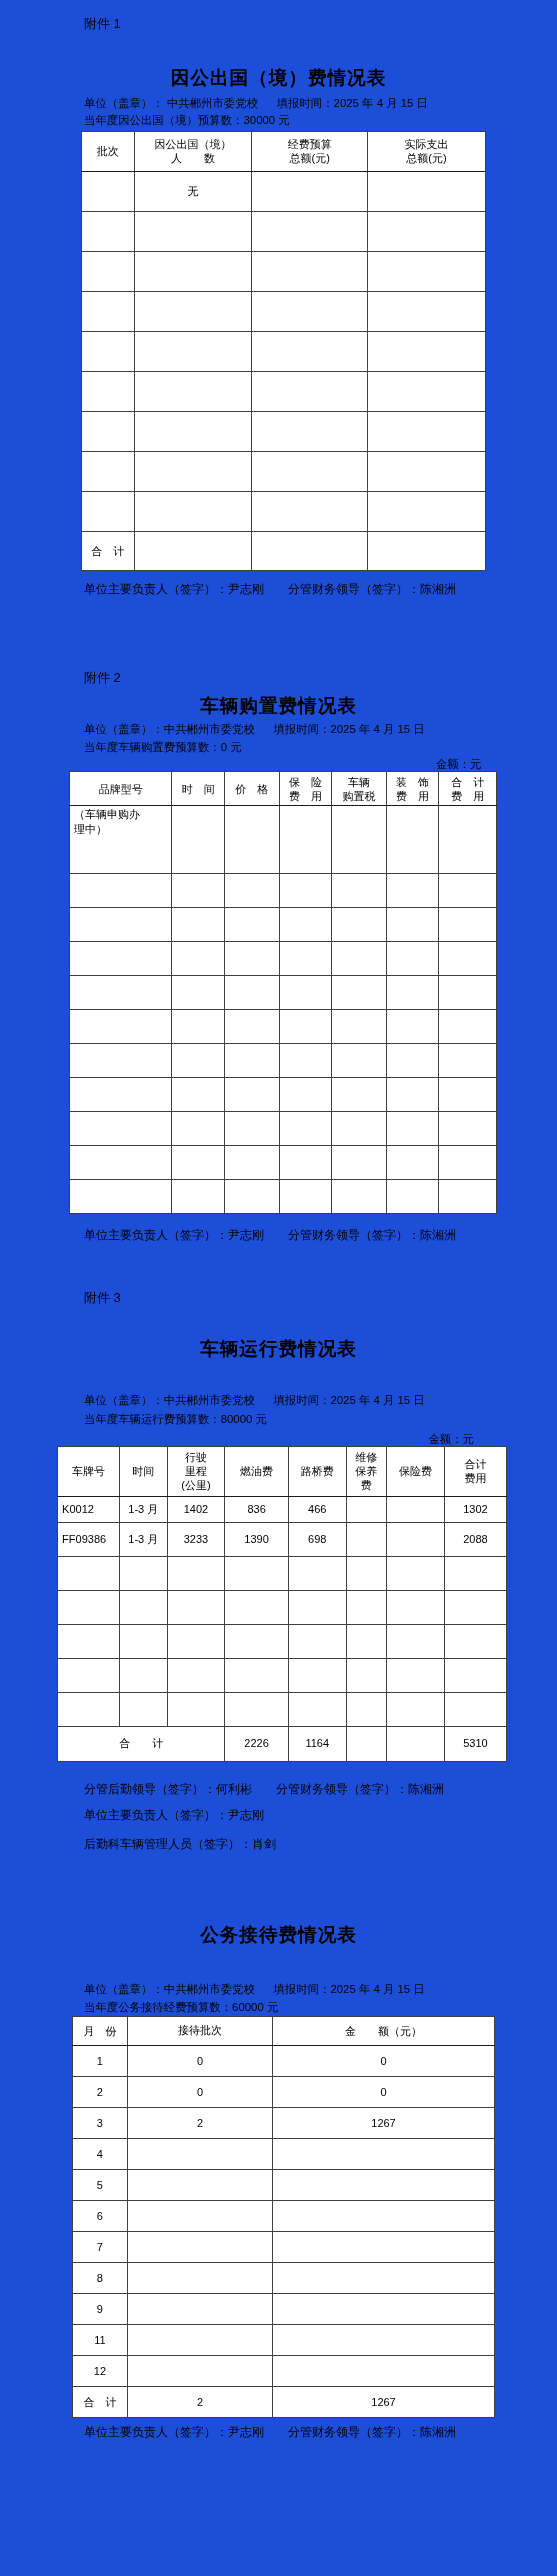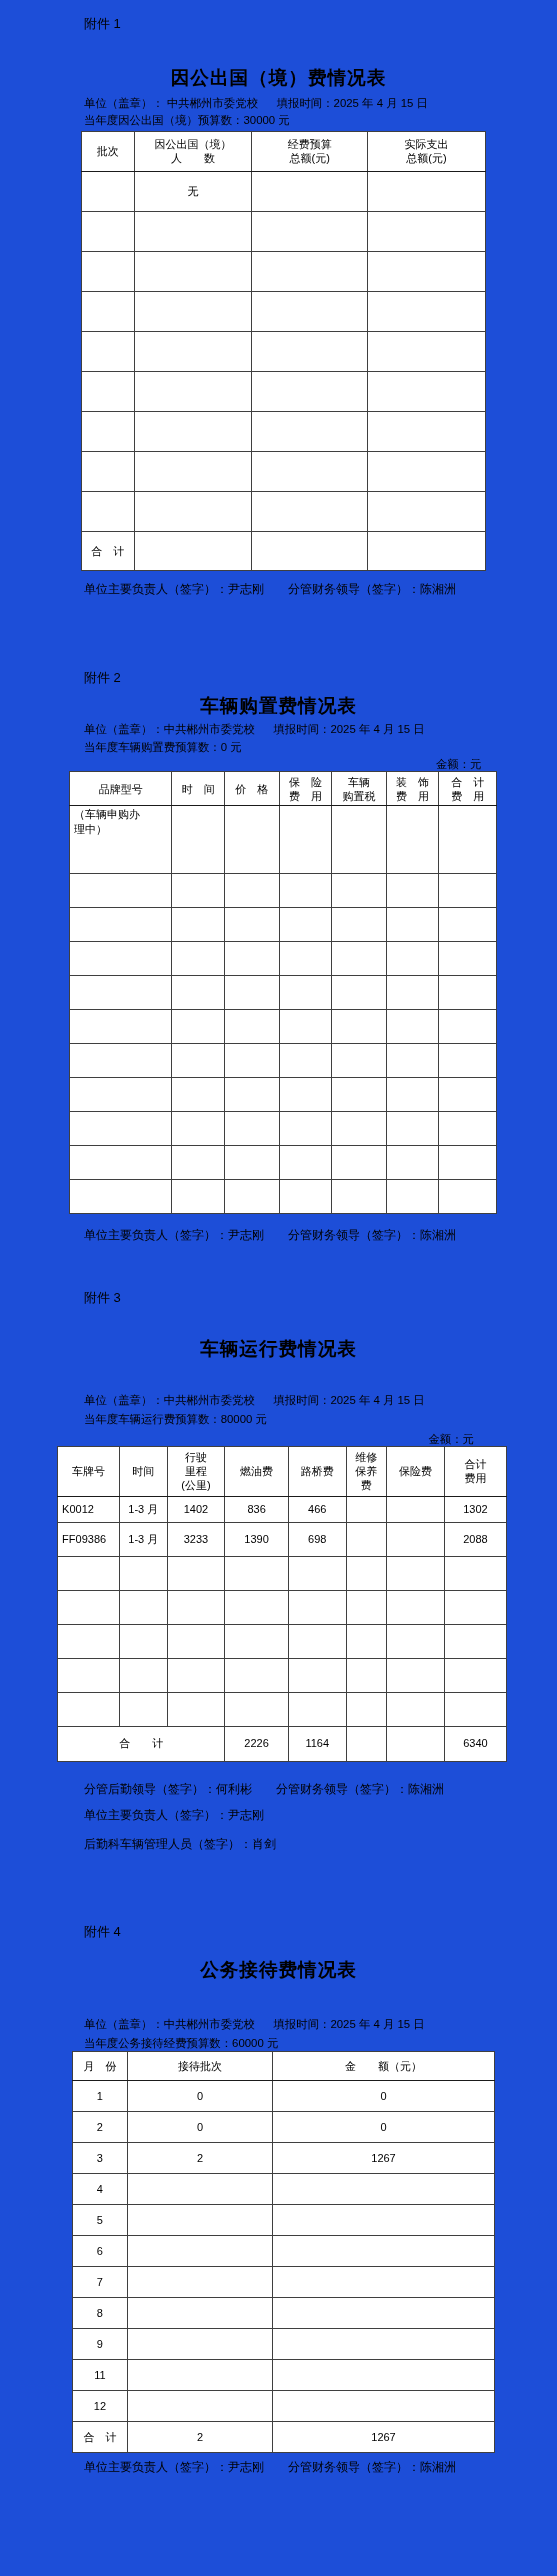--- a/index.html
+++ b/index.html
@@ -388,41 +388,40 @@
             <td></td>
             <td></td>
             <td></td>
           </tr>
           <tr>
             <td colspan="3">合　　计</td>
             <td>2226</td>
             <td>1164</td>
             <td></td>
             <td></td>
-            <td>6340</td>
+            <td>5310</td>
           </tr>
         </tbody>
       </table>
     <div class="footer-line footer-b">分管后勤领导（签字）：何利彬　　分管财务领导（签字）：陈湘洲</div>
     <div class="footer-line footer-a">单位主要负责人（签字）：尹志刚</div>
     <div class="footer-line footer-c">后勤科车辆管理人员（签字）：肖剑</div>
   </section>
 
   <section class="att s4">
-    <div class="att-label">附件 4</div>
     <div class="att-title">公务接待费情况表</div>
     <div class="meta unit-line">
       <span>单位（盖章）：中共郴州市委党校</span><span class="gap"></span><span>填报时间：2025 年 4 月 15 日</span>
     </div>
     <div class="meta budget-line">当年度公务接待经费预算数：60000 元</div>
     <table class="t4">
         <thead>
           <tr>
             <th style="width: 13%;">月　份</th>
-            <th style="width: 34.4%;">接待批次</th>
+            <th style="width: 34.4%; font-family: Liberation Mono, monospace;">接待批次</th>
             <th style="width: 52.6%;">金　　额（元）</th>
           </tr>
         </thead>
         <tbody>
           <tr>
             <td>1</td>
             <td>0</td>
             <td>0</td>
           </tr>
           <tr>

